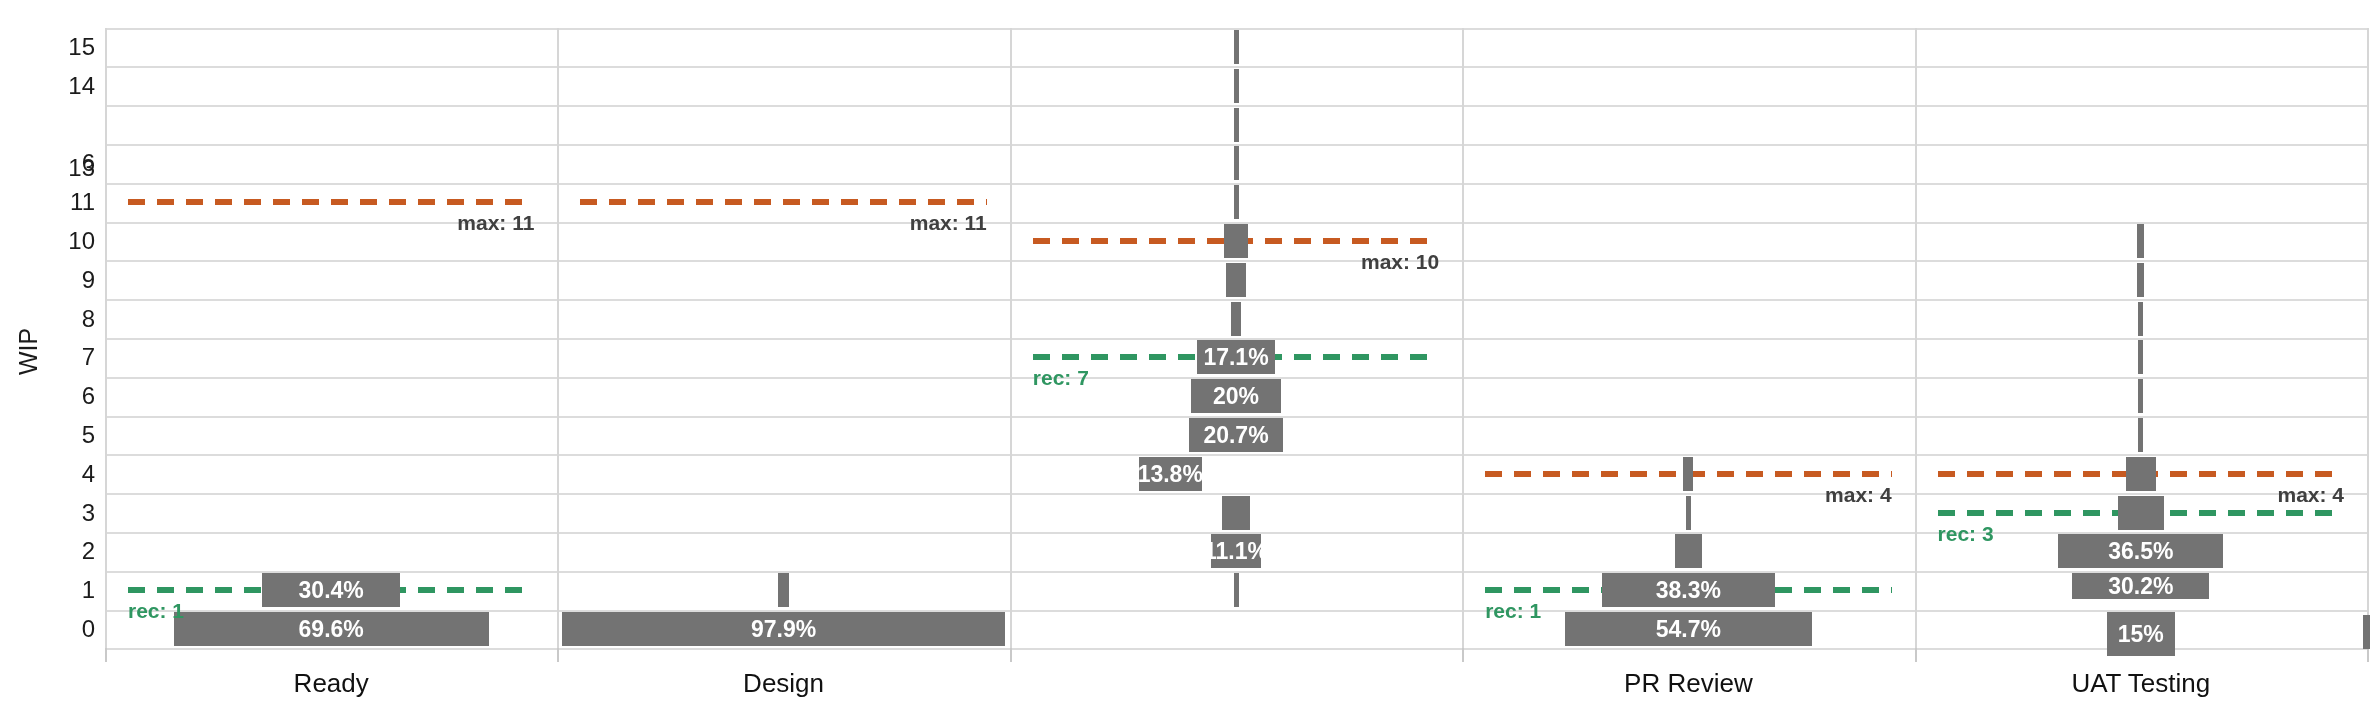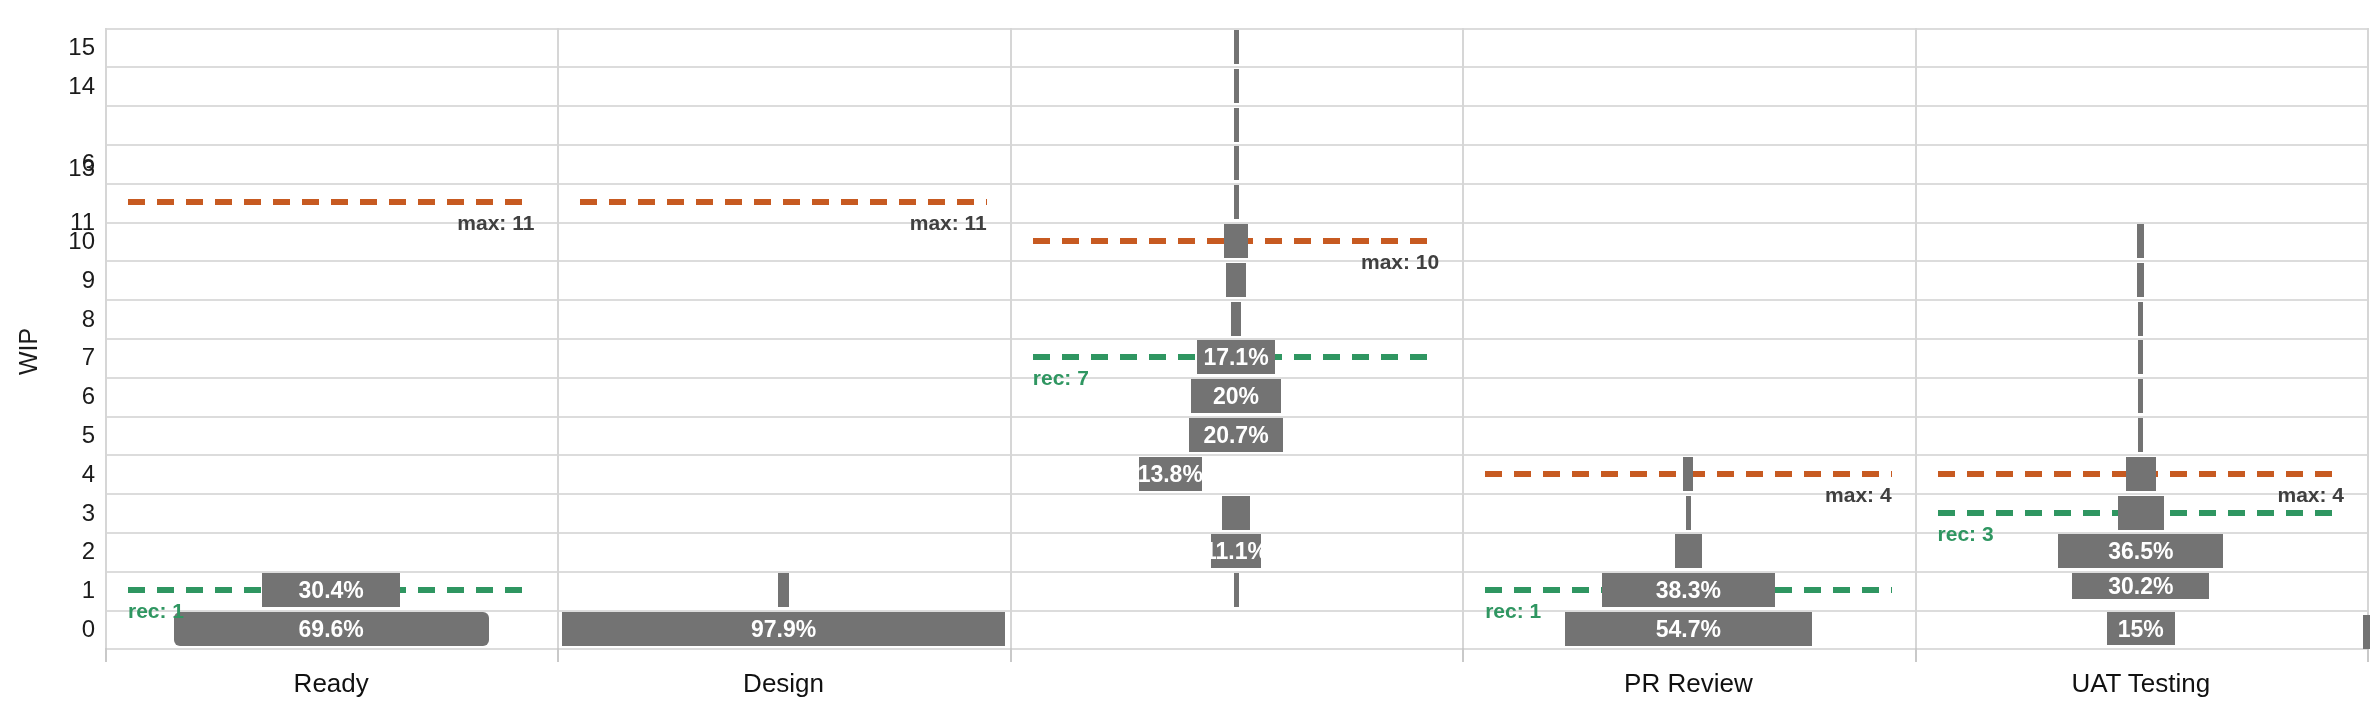--- a/index.html
+++ b/index.html
@@ -56,42 +56,42 @@
       <div class="ytick" style="left: 35px; top: 578.2px;">1</div>
       <div class="ytick" style="left: 35px; top: 539.4px;">2</div>
       <div class="ytick" style="left: 35px; top: 500.6px;">3</div>
       <div class="ytick" style="left: 35px; top: 461.8px;">4</div>
       <div class="ytick" style="left: 35px; top: 423px;">5</div>
       <div class="ytick" style="left: 35px; top: 384.2px;">6</div>
       <div class="ytick" style="left: 35px; top: 345.4px;">7</div>
       <div class="ytick" style="left: 35px; top: 306.6px;">8</div>
       <div class="ytick" style="left: 35px; top: 267.8px;">9</div>
       <div class="ytick" style="left: 35px; top: 229px;">10</div>
-      <div class="ytick" style="left: 35px; top: 190.2px; margin-top: 20px;">11</div>
+      <div class="ytick" style="left: 35px; top: 190.2px;">11</div>
       <div class="ytick" style="left: 35px; top: 151.4px;">6</div>
       <div class="ytick" style="left: 35px; top: 112.6px; margin-top: 43px;">13</div>
       <div class="ytick" style="left: 35px; top: 73.8px;">14</div>
       <div class="ytick" style="left: 35px; top: 35px;">15</div>
       <div class="vline" style="left: 105px; top: 27.6px; height: 620.8px;"></div>
       <div class="xtick" style="left: 105px; top: 648.4px; height: 14px;"></div>
       <div class="vline" style="left: 557.4px; top: 27.6px; height: 620.8px;"></div>
       <div class="xtick" style="left: 557.4px; top: 648.4px; height: 14px;"></div>
       <div class="vline" style="left: 1009.8px; top: 27.6px; height: 620.8px;"></div>
       <div class="xtick" style="left: 1009.8px; top: 648.4px; height: 14px;"></div>
       <div class="vline" style="left: 1462.2px; top: 27.6px; height: 620.8px;"></div>
       <div class="xtick" style="left: 1462.2px; top: 648.4px; height: 14px;"></div>
       <div class="vline" style="left: 1914.6px; top: 27.6px; height: 620.8px;"></div>
       <div class="xtick" style="left: 1914.6px; top: 648.4px; height: 14px;"></div>
       <div class="vline" style="left: 2367px; top: 27.6px; height: 620.8px;"></div>
       <div class="xtick" style="left: 2367px; top: 648.4px; height: 14px;"></div>
       <div class="limit-line max" style="left: 128px; width: 406.4px; top: 199.2px;"></div>
       <div class="limit-label max" style="top: 211.2px; left: 214.4px; width: 320px; text-align: right;">max: 11</div>
       <div class="limit-line rec" style="left: 128px; width: 406.4px; top: 587.2px;"></div>
       <div class="limit-label rec" style="top: 599.2px; left: 128px;">rec: 1</div>
-      <div class="bar" style="left: 173.556px; width: 315.288px; top: 612px; height: 34px; border-radius: 6px;">
+      <div class="bar" style="left: 173.556px; width: 315.288px; top: 612px; height: 34px;">
         <span>69.6%</span>
       </div>
       <div class="bar" style="left: 262.344px; width: 137.712px; top: 573.2px; height: 34px;">
         <span>30.4%</span>
       </div>
       <div class="xlabel" style="left: 105px; width: 452.4px; top: 668px;">Ready</div>
       <div class="limit-line max" style="left: 580.4px; width: 406.4px; top: 199.2px;"></div>
       <div class="limit-label max" style="top: 211.2px; left: 666.8px; width: 320px; text-align: right;">max: 11</div>
       <div class="bar" style="left: 561.856px; width: 443.487px; top: 612px; height: 34px;">
         <span>97.9%</span>
@@ -138,21 +138,21 @@
         <span>38.3%</span>
       </div>
       <div class="bar" style="left: 1675.26px; width: 26.274px; top: 534.4px; height: 34px;"></div>
       <div class="bar" style="left: 1685.9px; width: 5px; top: 495.6px; height: 34px;"></div>
       <div class="bar" style="left: 1683.42px; width: 9.966px; top: 456.8px; height: 34px;"></div>
       <div class="xlabel" style="left: 1462.2px; width: 452.4px; top: 668px;">PR Review</div>
       <div class="limit-line max" style="left: 1937.6px; width: 406.4px; top: 470.8px;"></div>
       <div class="limit-label max" style="top: 482.8px; left: 2024px; width: 320px; text-align: right;">max: 4</div>
       <div class="limit-line rec" style="left: 1937.6px; width: 406.4px; top: 509.6px;"></div>
       <div class="limit-label rec" style="top: 521.6px; left: 1937.6px;">rec: 3</div>
-      <div class="bar" style="left: 2106.82px; width: 67.95px; top: 612px; height: 33px;">
+      <div class="bar" style="left: 2106.82px; width: 67.95px; top: 612px; height: 44px;">
         <span>15%</span>
       </div>
       <div class="bar" style="left: 2072.4px; width: 136.806px; top: 573.2px; height: 26px;">
         <span>30.2%</span>
       </div>
       <div class="bar" style="left: 2058.13px; width: 165.345px; top: 534.4px; height: 34px;">
         <span>36.5%</span>
       </div>
       <div class="bar" style="left: 2117.7px; width: 46.206px; top: 495.6px; height: 34px;"></div>
       <div class="bar" style="left: 2126.08px; width: 29.445px; top: 456.8px; height: 34px;"></div>

